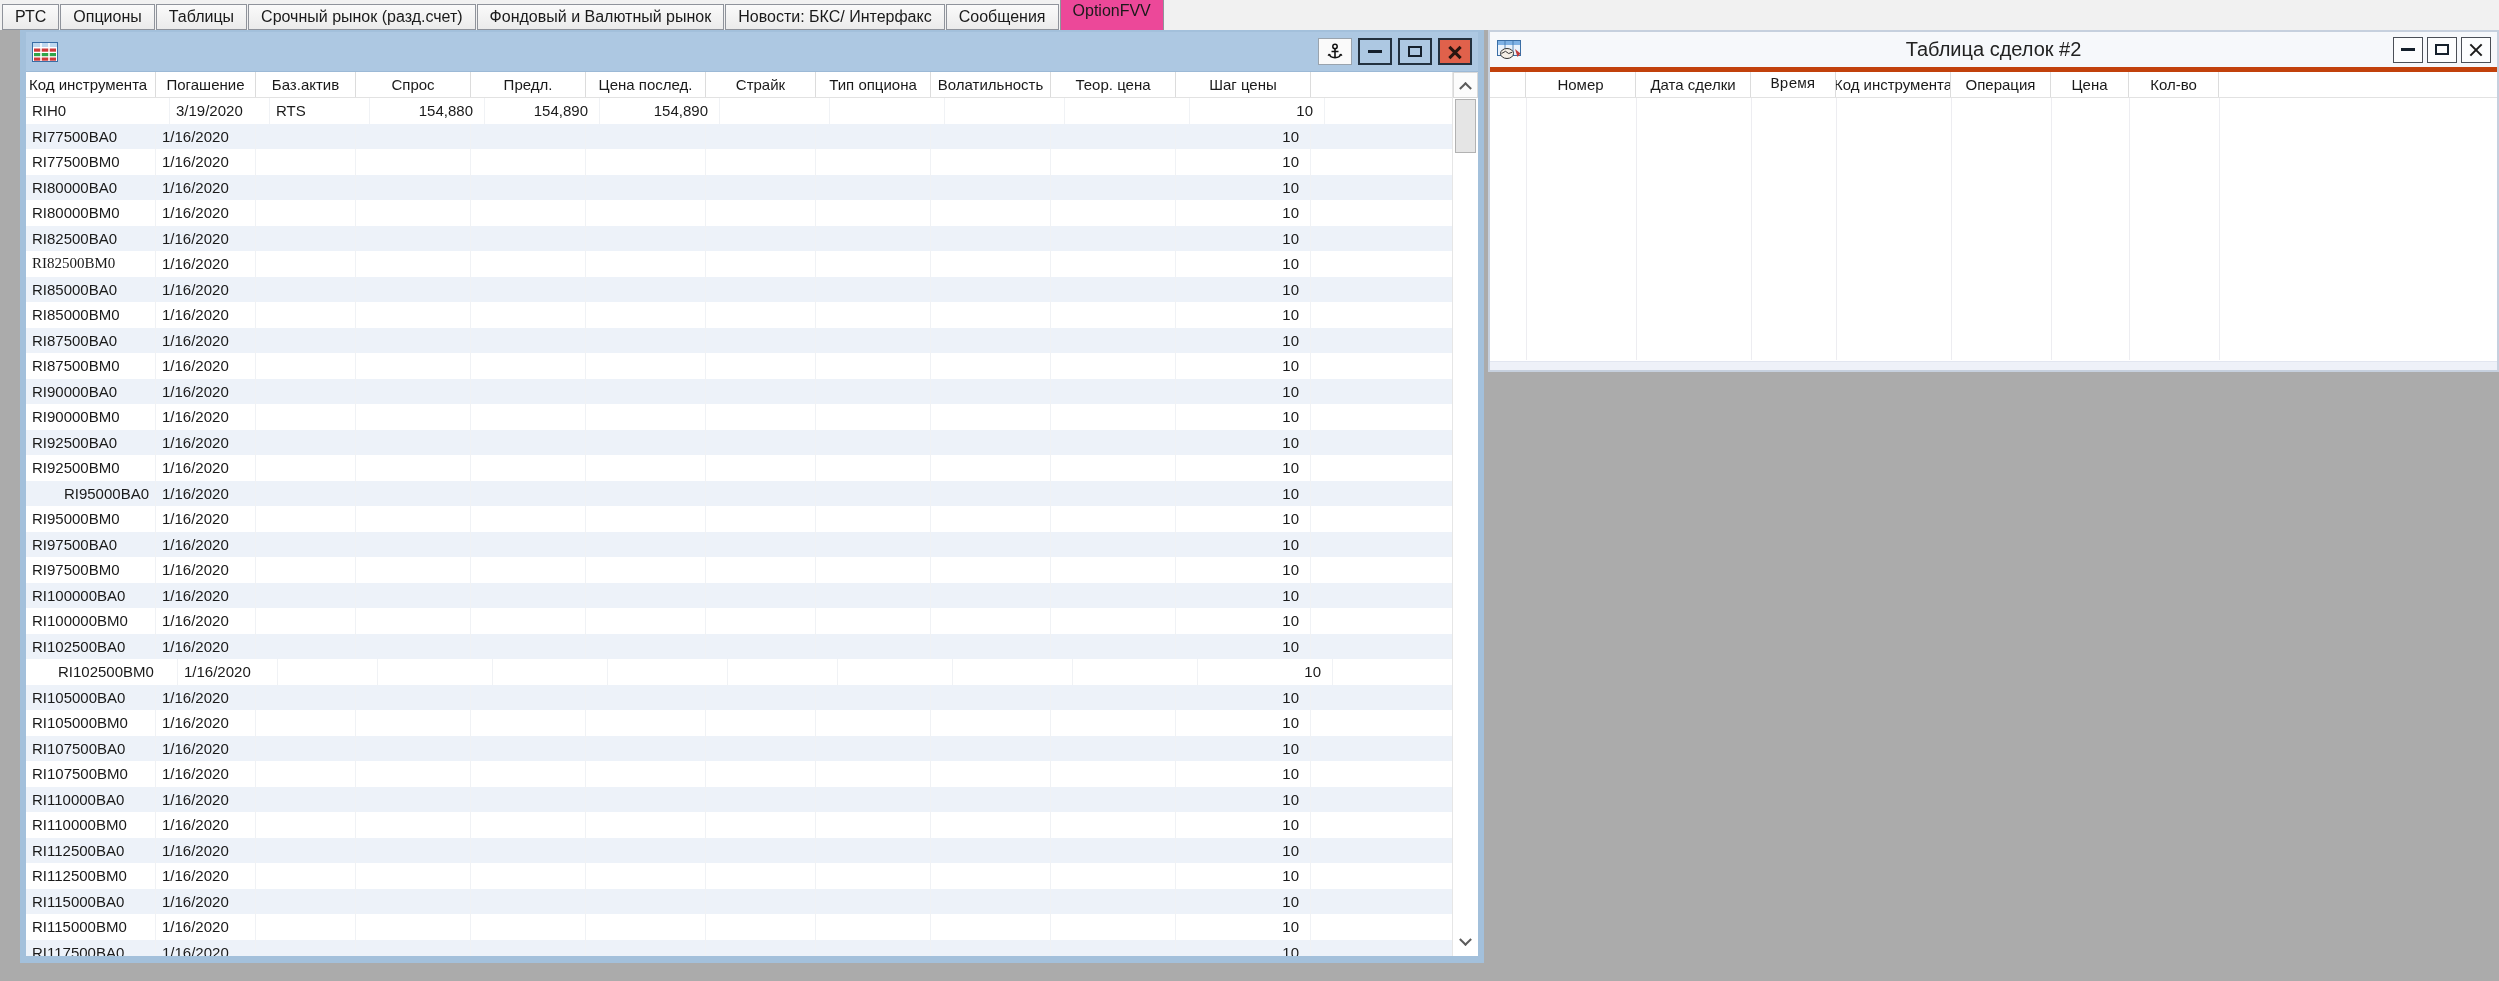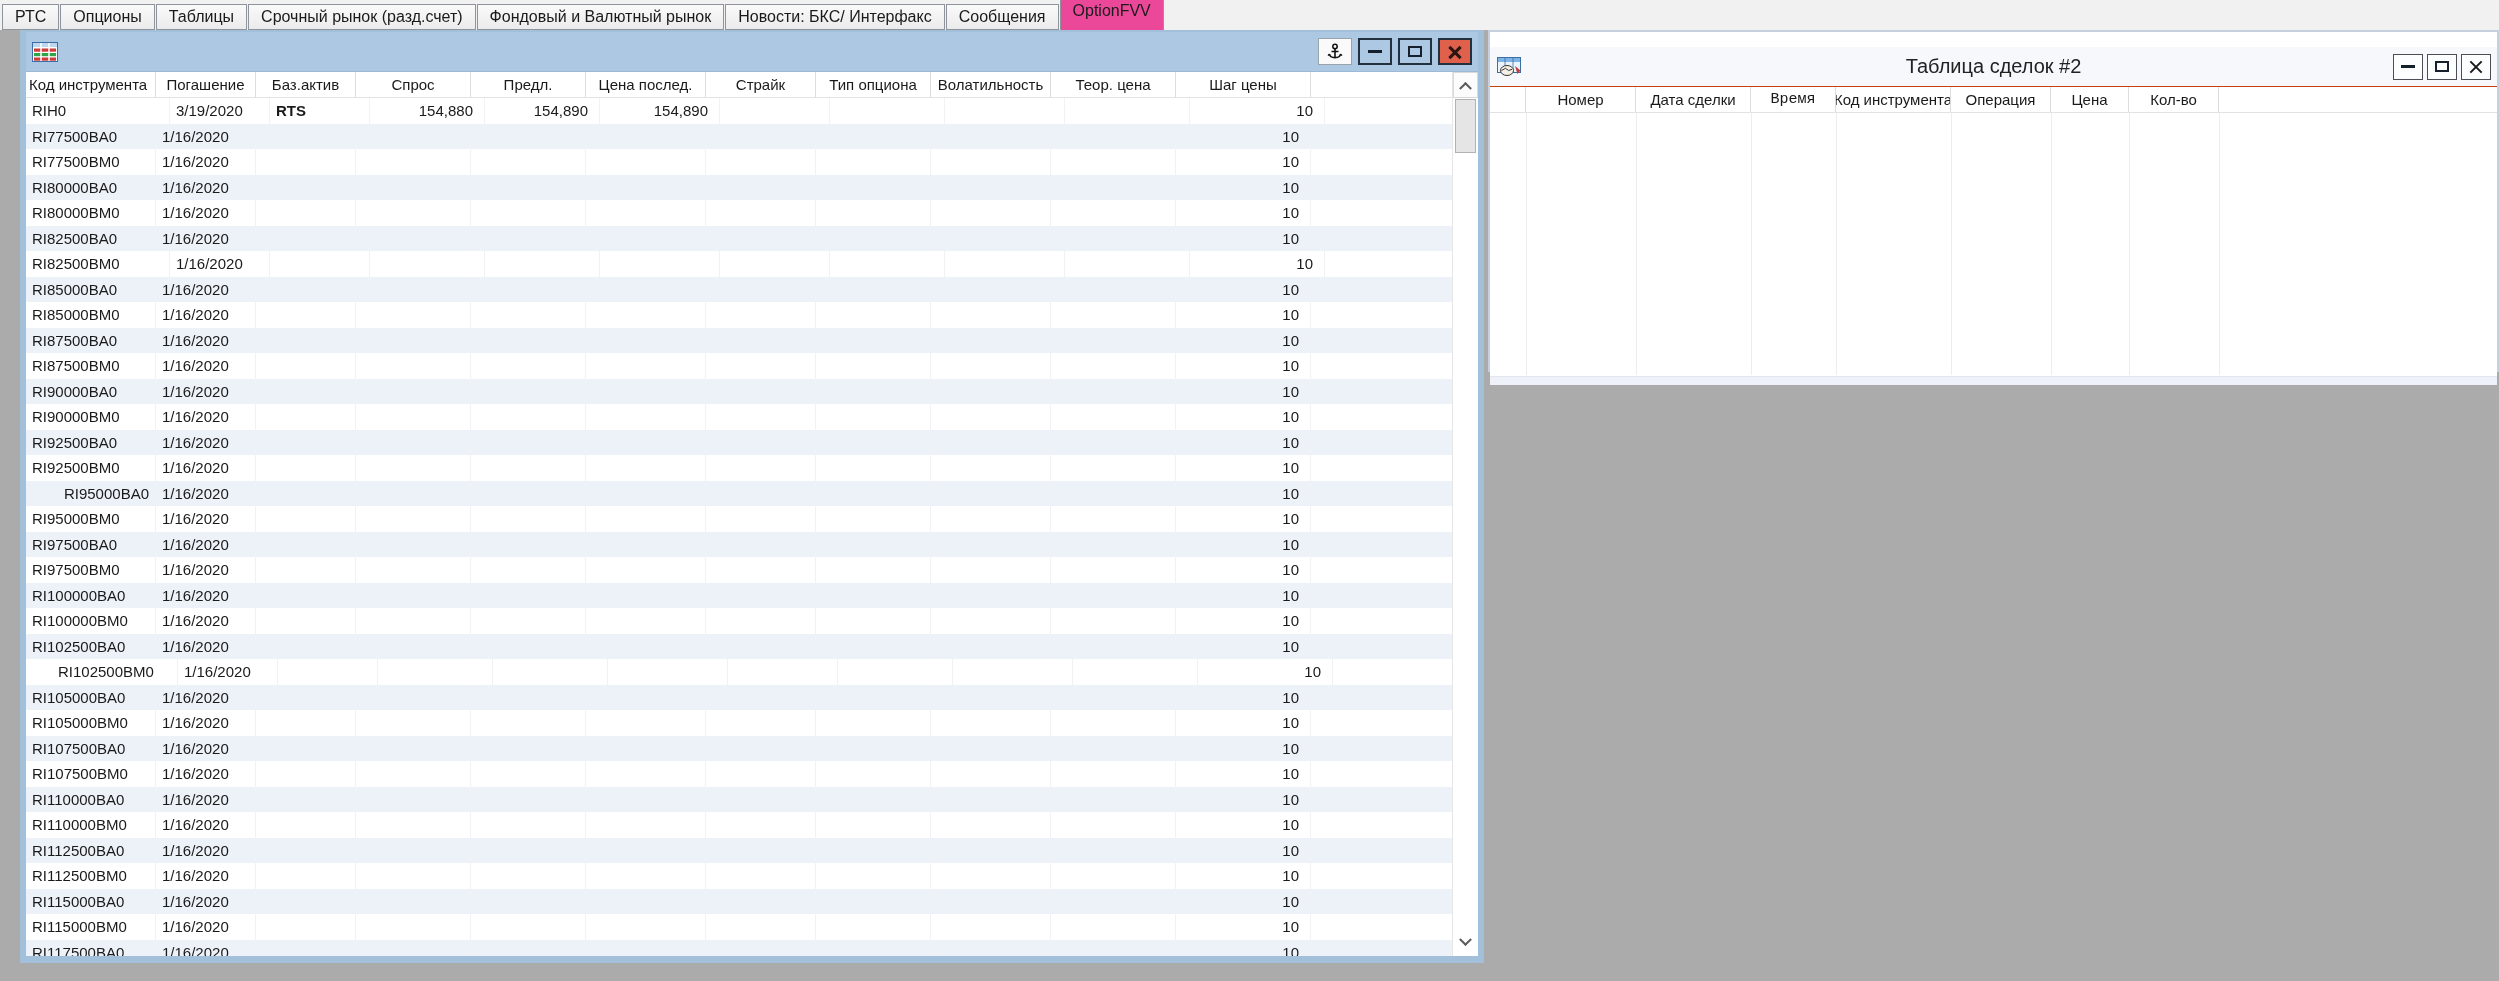--- a/index.html
+++ b/index.html
@@ -36,21 +36,21 @@
   }
   .window-inactive {
     left:1488px; top:30px; width:1011px; height:342px;
     border:2px solid var(--window_border_inactive, #c6d0de);
   }
   .titlebar {
     height:40px; position:relative;
     display:flex; align-items:center; padding:0 6px;
   }
   .window-active .titlebar { background: var(--titlebar_active, #adc8e2); border-bottom:1px solid #9cb9d6; }
-  .window-inactive .titlebar { background: var(--titlebar_inactive, #f6f8fb); border-bottom:1px solid #c2410c;margin-top:15px; }
+  .window-inactive .titlebar { background: var(--titlebar_inactive, #f6f8fb); border-bottom:5px solid #c2410c; }
   .titlebar .wicon { width:30px; height:24px; display:flex; align-items:center; }
   .titlebar .title {
     position:absolute; left:0; right:0; text-align:center;
     font-size:20px; color:#222; pointer-events:none;
   }
   .tb-buttons { margin-left:auto; display:flex; align-items:center; z-index:2; }
   .tb-btn {
     width:34px; height:27px; margin-left:6px;
     display:flex; align-items:center; justify-content:center;
     border:2px solid #23313f; background:transparent; position:relative;
@@ -160,21 +160,21 @@
         <div class="hcell" style="width: 115px;">Тип опциона</div>
         <div class="hcell" style="width: 120px;">Волатильность</div>
         <div class="hcell" style="width: 125px;">Теор. цена</div>
         <div class="hcell" style="width: 135px;">Шаг цены</div>
         <div class="hcell filler"></div>
       </div>
     <div class="rows">
         <div class="row">
           <div class="cell" style="width: 144px;">RIH0</div>
           <div class="cell" style="width: 100px;">3/19/2020</div>
-          <div class="cell" style="width: 100px; font-weight: bold;">RTS</div>
+          <div class="cell" style="width: 100px;">RTS</div>
           <div class="cell num" style="width: 115px;">154,880</div>
           <div class="cell num" style="width: 115px;">154,890</div>
           <div class="cell num" style="width: 120px;">154,890</div>
           <div class="cell" style="width: 110px;"></div>
           <div class="cell" style="width: 115px;"></div>
           <div class="cell" style="width: 120px;"></div>
           <div class="cell num" style="width: 125px;"></div>
           <div class="cell num" style="width: 135px;">10</div>
           <div class="cell filler"></div>
         </div>
@@ -242,21 +242,21 @@
           <div class="cell num" style="width: 115px;"></div>
           <div class="cell num" style="width: 120px;"></div>
           <div class="cell" style="width: 110px;"></div>
           <div class="cell" style="width: 115px;"></div>
           <div class="cell" style="width: 120px;"></div>
           <div class="cell num" style="width: 125px;"></div>
           <div class="cell num" style="width: 135px;">10</div>
           <div class="cell filler"></div>
         </div>
         <div class="row">
-          <div class="cell" style="width: 144px;">RI82500BM0</div>
+          <div class="cell" style="width: 130px; font-family: Liberation Serif, serif;">RI82500BM0</div>
           <div class="cell" style="width: 100px;">1/16/2020</div>
           <div class="cell" style="width: 100px;"></div>
           <div class="cell num" style="width: 115px;"></div>
           <div class="cell num" style="width: 115px;"></div>
           <div class="cell num" style="width: 120px;"></div>
           <div class="cell" style="width: 110px;"></div>
           <div class="cell" style="width: 115px;"></div>
           <div class="cell" style="width: 120px;"></div>
           <div class="cell num" style="width: 125px;"></div>
           <div class="cell num" style="width: 135px;">10</div>

